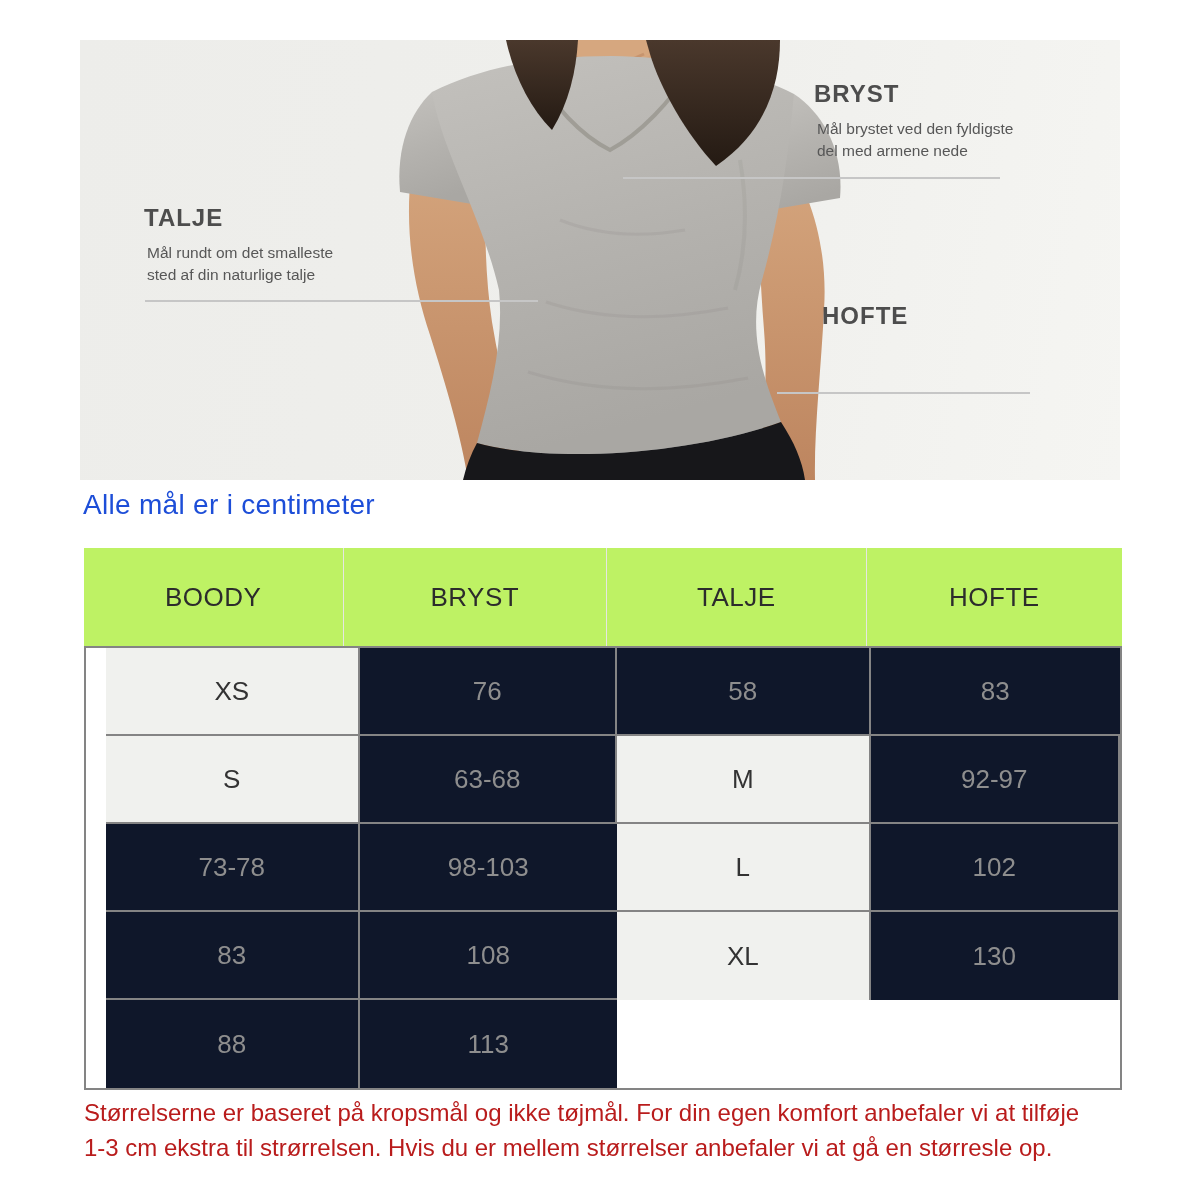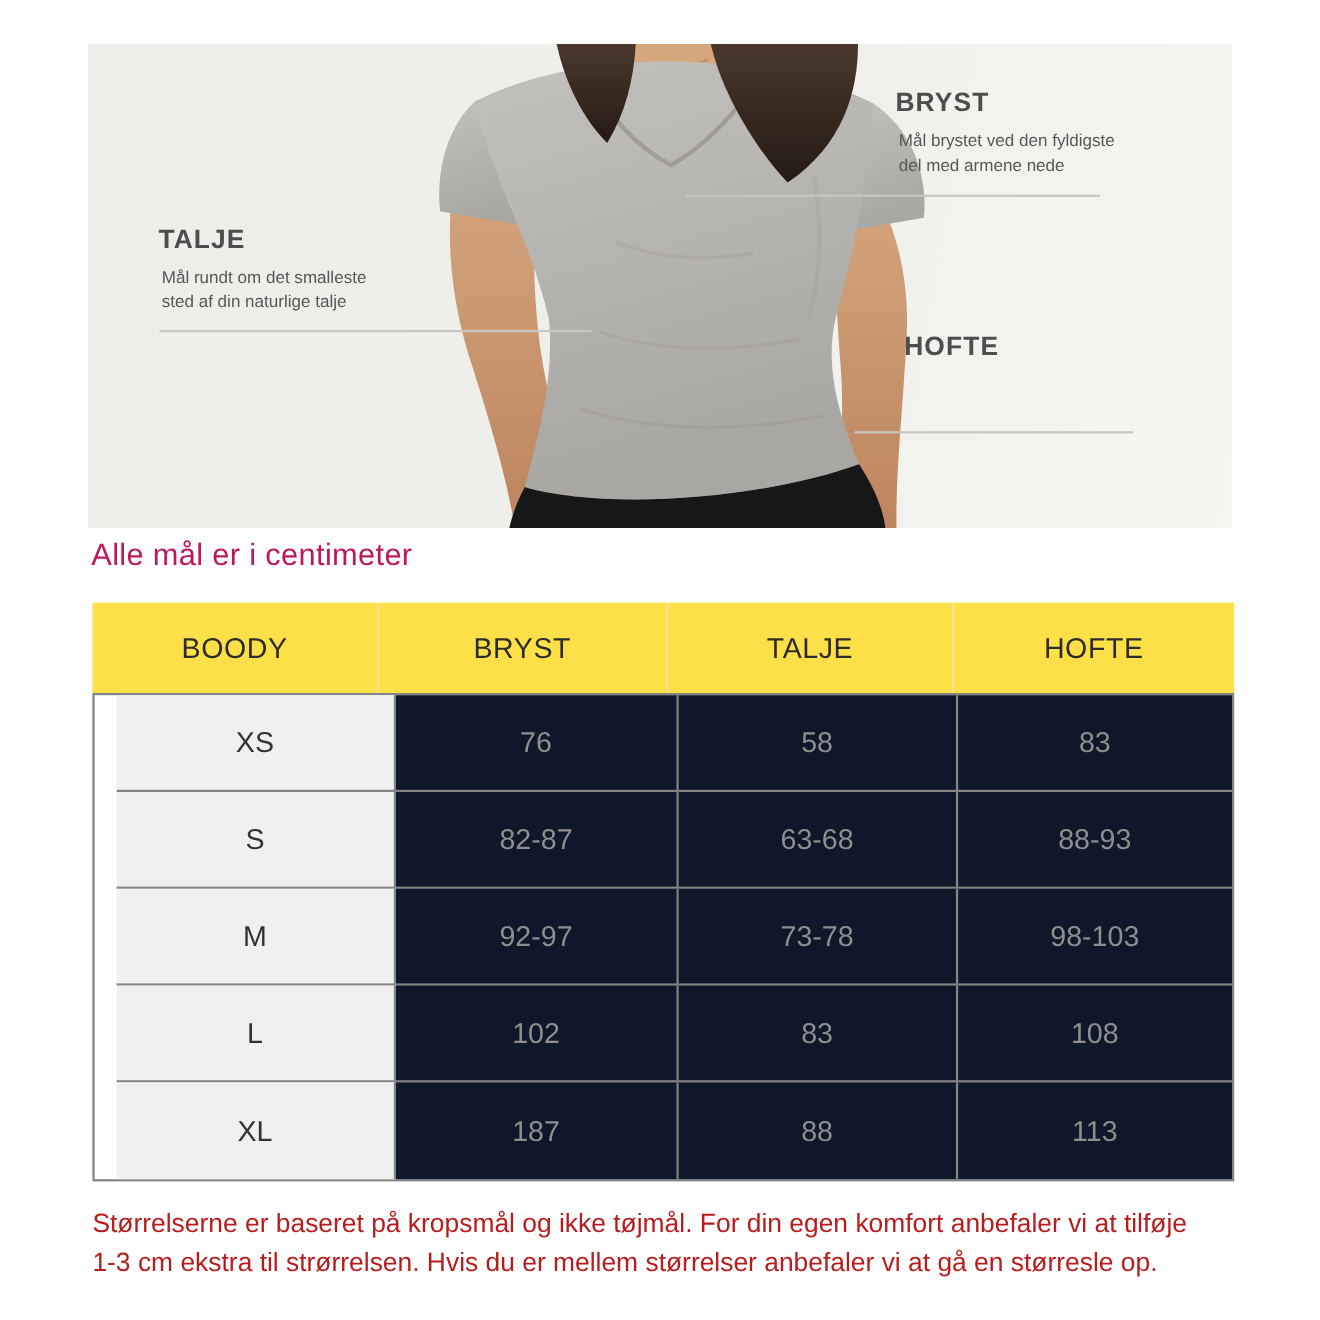--- a/index.html
+++ b/index.html
@@ -11,26 +11,26 @@
         background:linear-gradient(100deg,#ededea 0%,#efefec 55%,#f5f5f2 100%);
         overflow:hidden;}
   .hero svg{position:absolute;left:0;top:0;}
   .annot{position:absolute;}
   .annot-title{font-size:24px;font-weight:bold;letter-spacing:1px;color:#4d4d4d;margin:0 0 10px 0;}
   .annot-desc{font-size:15.5px;line-height:1.42;color:#575757;margin:3px;}
   .annot-line{position:absolute;height:2px;background:#c6c6c6;}
 
   
   .units-note{position:absolute;left:83px;top:489px;font-size:28px;font-weight:300;
-              color:#be185d;letter-spacing:0.3px;}
+              color:#1d4ed8;letter-spacing:0.3px;}
 
   
   .size-table{position:absolute;left:84px;top:548px;width:1038px;}
-  .thead{display:grid;grid-template-columns:25% 25.4% 25% 24.6%;height:82px;
-         background:#fde047;}
+  .thead{display:grid;grid-template-columns:25% 25.4% 25% 24.6%;height:98px;
+         background:#bef264;}
   .thead .hcell{display:flex;align-items:center;justify-content:center;
                 font-size:26px;letter-spacing:0.5px;color:#2c2c2c;
                 border-right:1px solid #e6e6e2;}
   .thead .hcell:last-child{border-right:none;}
   .tbody{border:2px solid #848484;box-sizing:border-box;
          display:grid;grid-template-columns:25% 25.4% 25% 24.6%;padding-left:20px;}
   .cell{height:88px;box-sizing:border-box;display:flex;align-items:center;justify-content:center;
         font-size:26px;border-right:2px solid #848484;border-bottom:2px solid #848484;
         background:#0f172a;color:#8e8e8e;}
   .cell.size{background:#f0f1ee;color:#333333;}
@@ -126,36 +126,34 @@
       <div class="hcell">HOFTE</div>
     </div>
     <div class="tbody">
 
       <div class="cell size">XS</div>
       <div class="cell">76</div>
       <div class="cell">58</div>
       <div class="cell last-col">83</div>
 
       <div class="cell size">S</div>
-      <div class="cell">82-87</div>
       <div class="cell">63-68</div>
-      <div class="cell last-col">88-93</div>
 
       <div class="cell size">M</div>
       <div class="cell">92-97</div>
       <div class="cell">73-78</div>
       <div class="cell last-col">98-103</div>
 
       <div class="cell size">L</div>
       <div class="cell">102</div>
       <div class="cell">83</div>
       <div class="cell last-col">108</div>
 
       <div class="cell size last-row">XL</div>
-      <div class="cell last-row">187</div>
+      <div class="cell last-row">130</div>
       <div class="cell last-row">88</div>
       <div class="cell last-col last-row">113</div>
     </div>
   </div>
 
   <div class="footer-note">
     <div>Størrelserne er baseret på kropsmål og ikke tøjmål. For din egen komfort anbefaler vi at tilføje</div>
     <div>1-3 cm ekstra til strørrelsen. Hvis du er mellem størrelser anbefaler vi at gå en størresle op.</div>
   </div>
 

